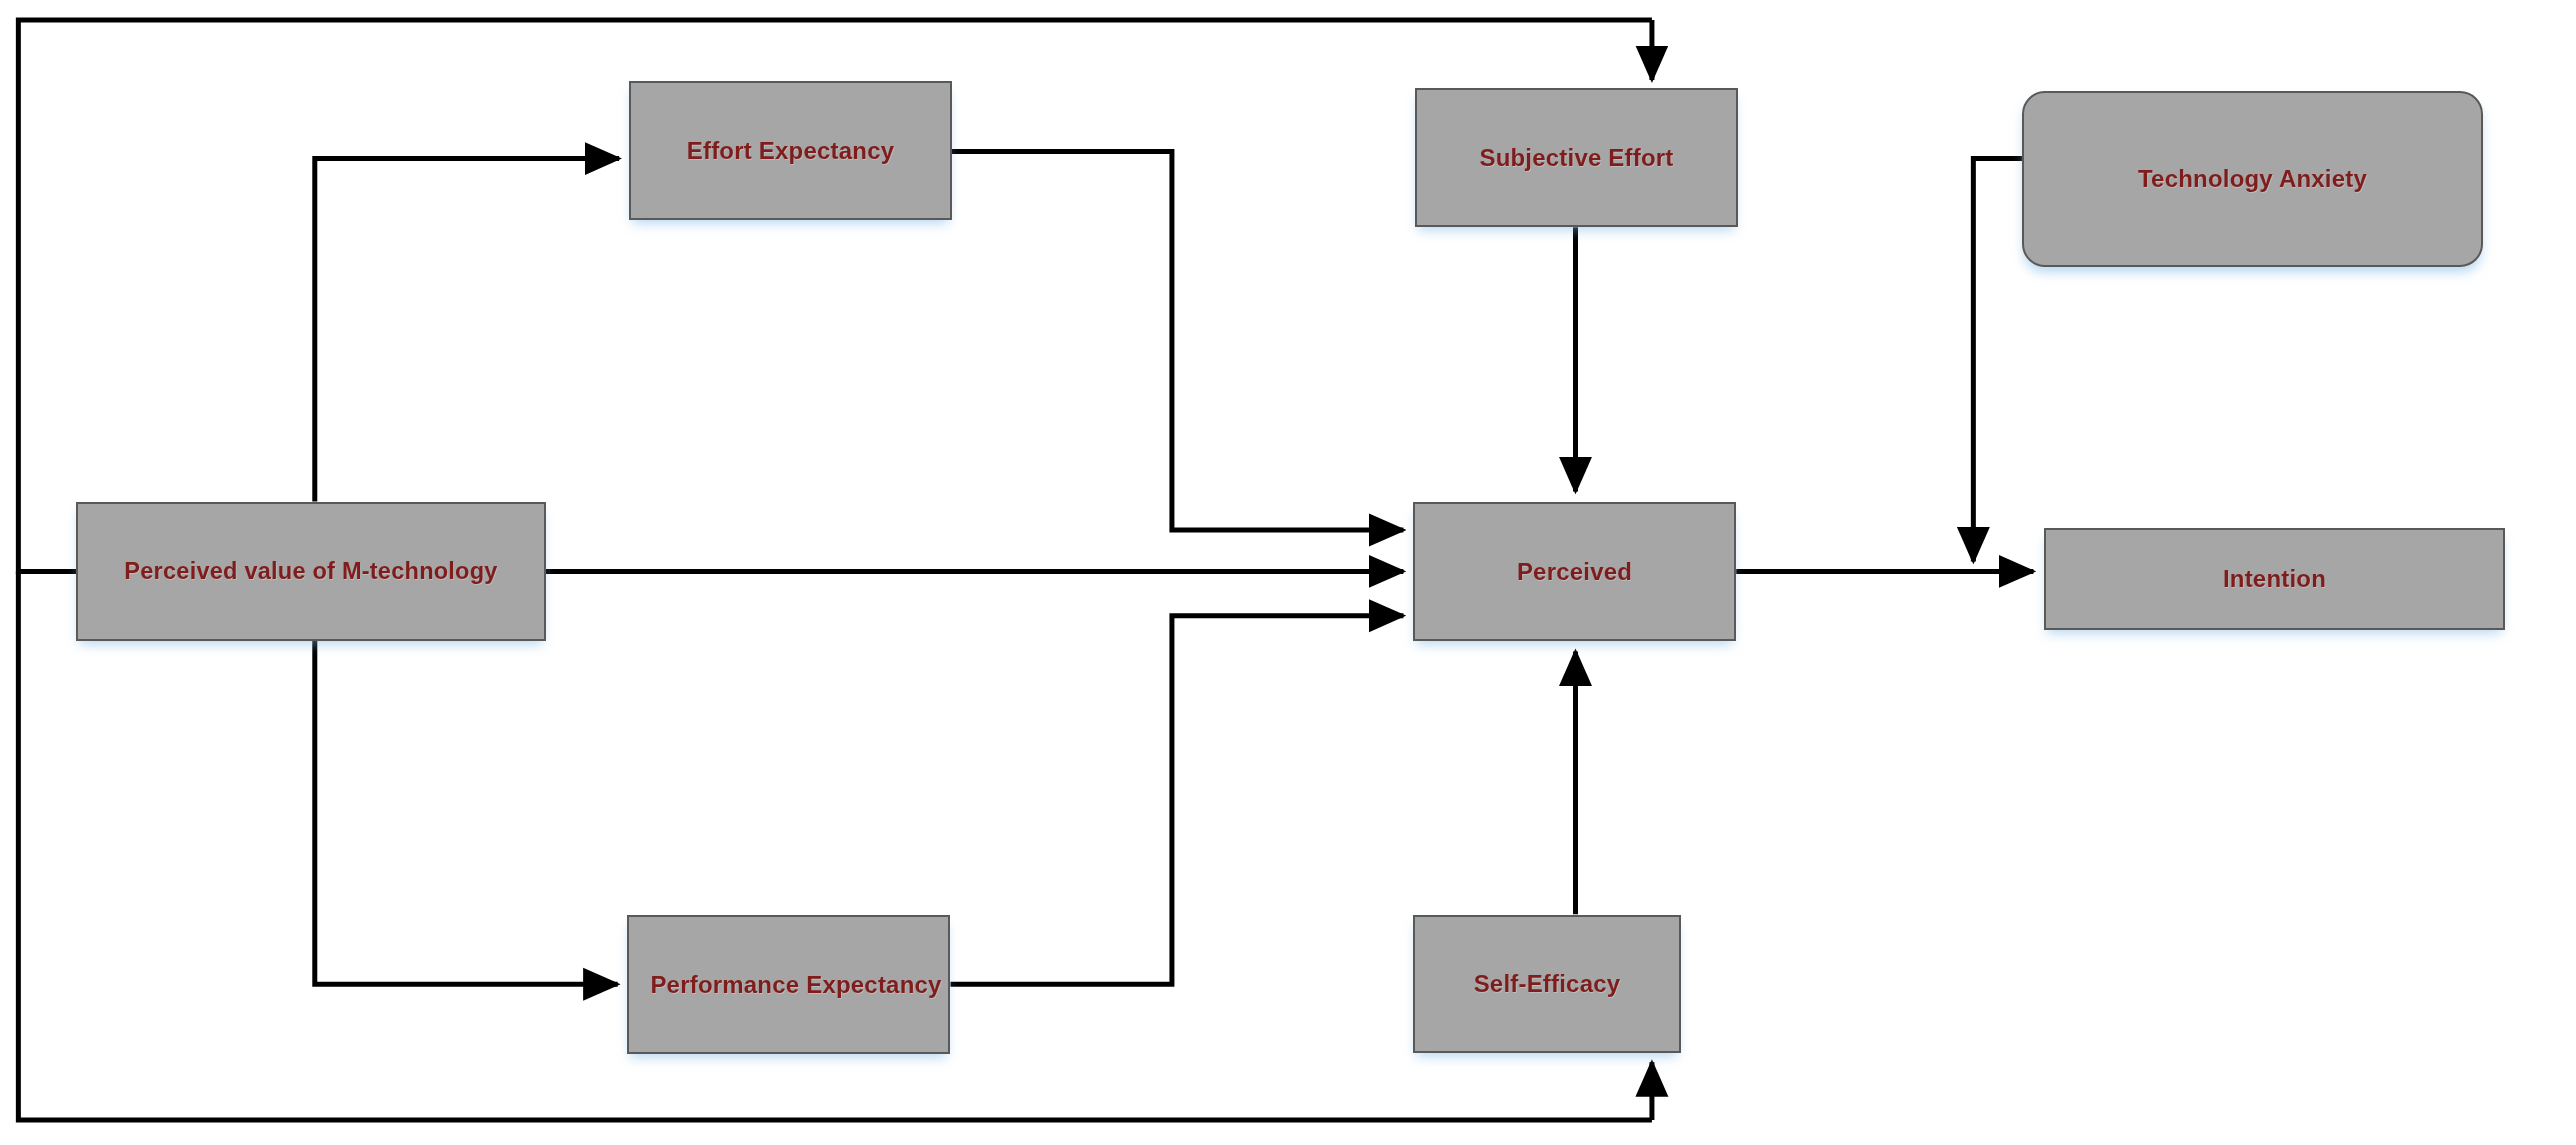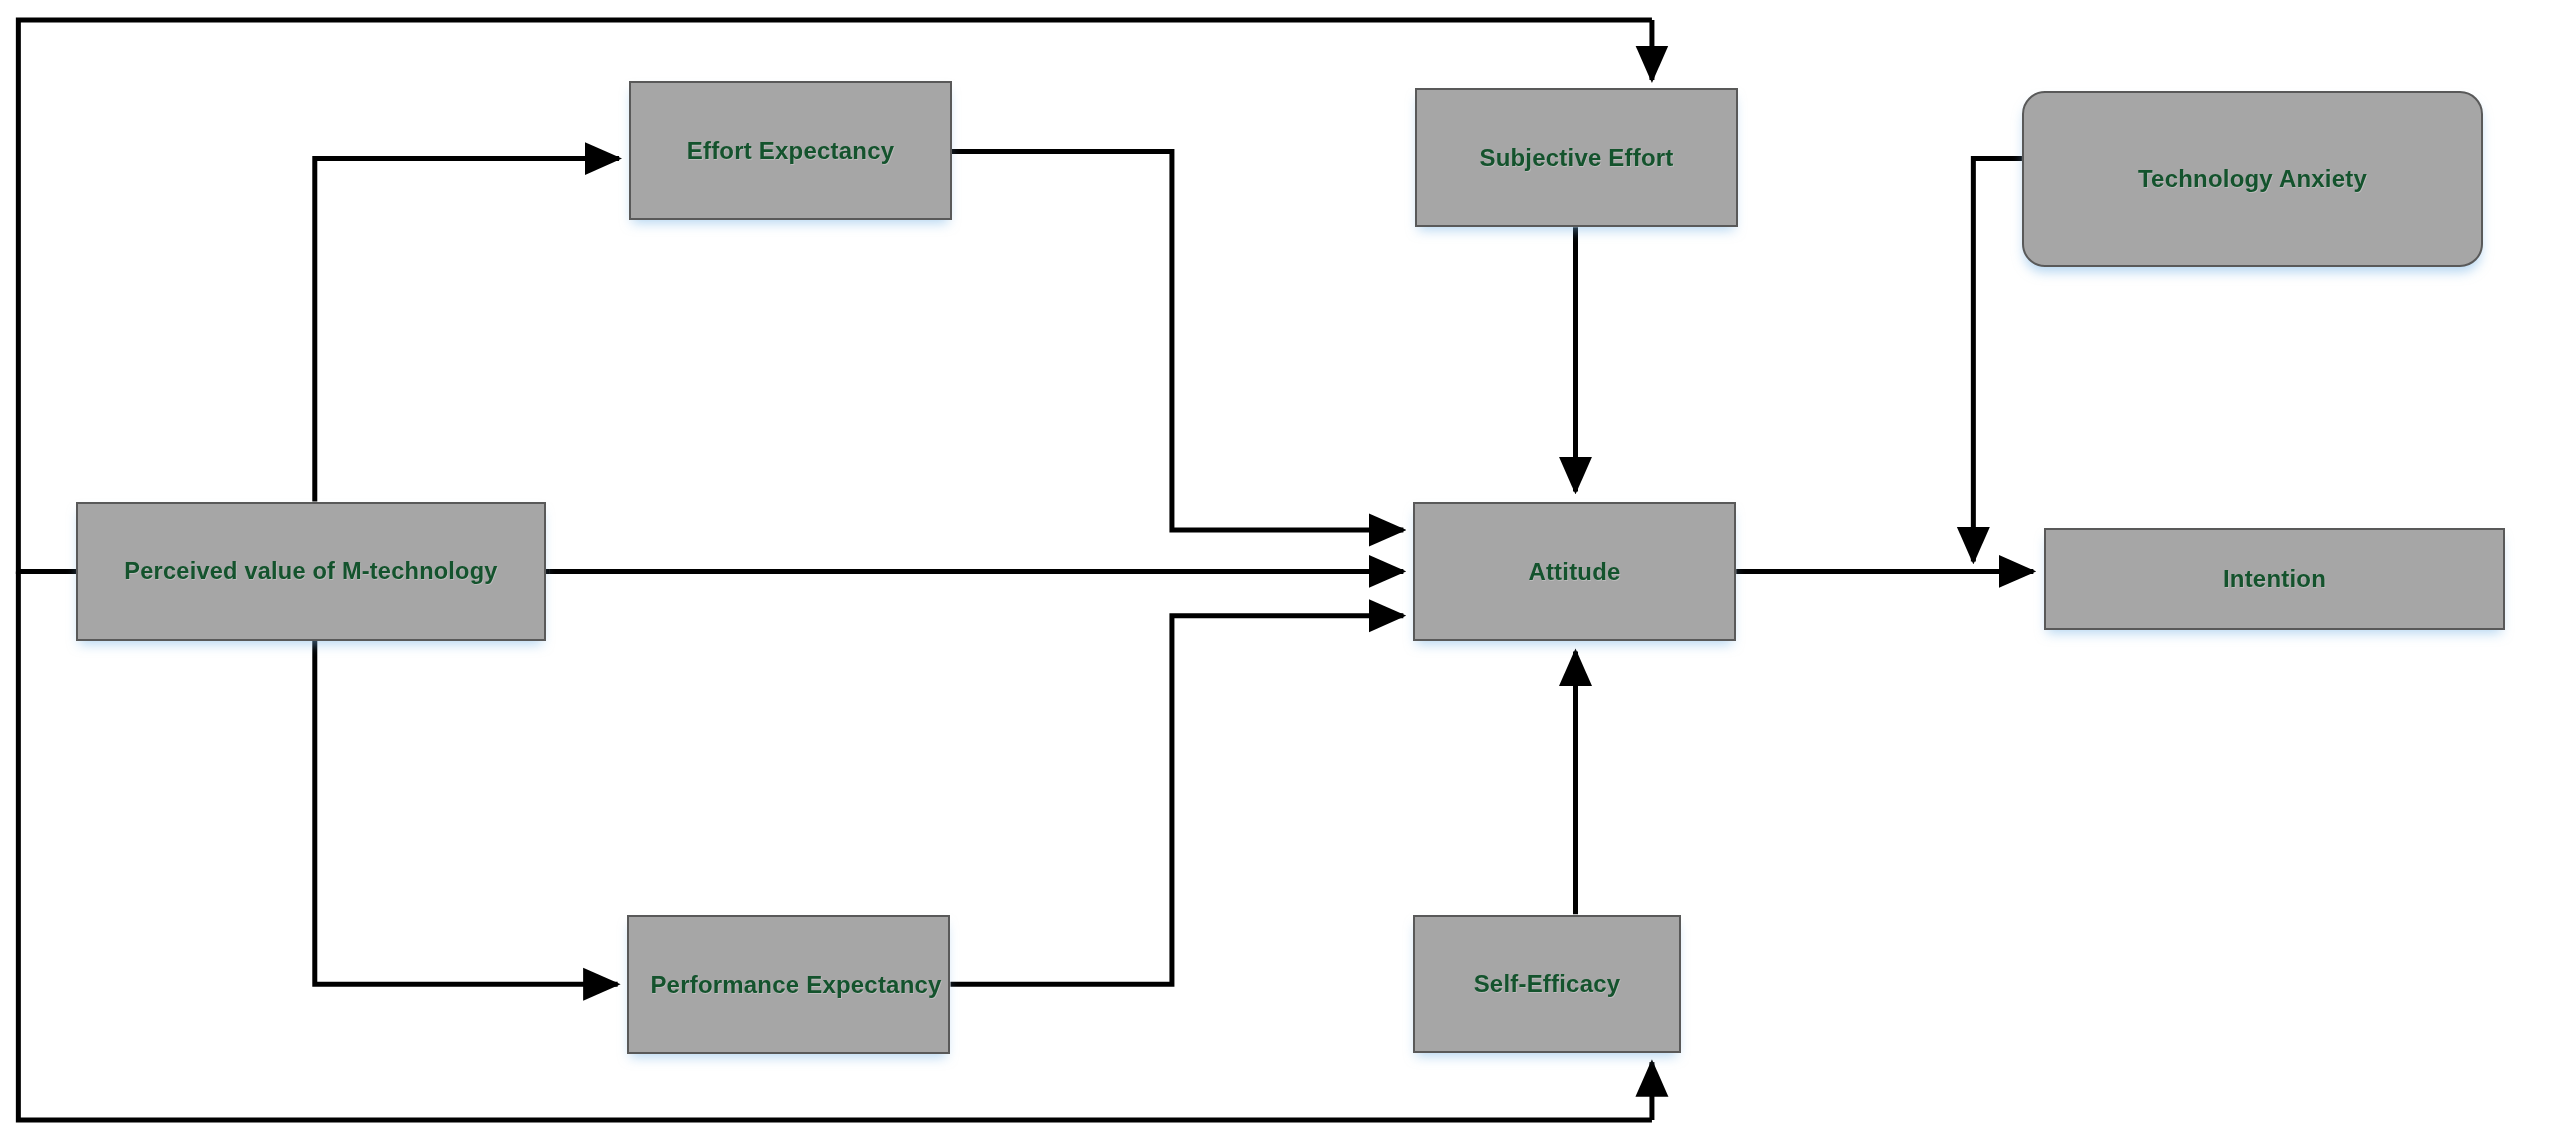--- a/index.html
+++ b/index.html
@@ -13,21 +13,21 @@
     border:2.1px solid #595959;
     box-sizing:border-box;
     display:flex;align-items:center;justify-content:center;
     box-shadow:0 7.1px 11.4px -2.9px rgba(120,180,230,.55);
     z-index:3;
   }
   .node .label{
     font-family:"Liberation Sans", sans-serif;
     font-weight:bold;
     font-size:24px;
-    color:#14532d;
+    color:#7f1d1d;
     letter-spacing:0.2px;
     text-align:right;
     white-space:nowrap;
     text-shadow:0.7px 0.7px 0 rgba(255,255,255,.25);
   }
   .node.wide .label{font-size:23.6px;}
 </style>
 </head>
 <body>
 
@@ -76,21 +76,21 @@
 
   <div class="node" style="left:2022px;top:91px;width:461px;height:176px;border-radius:23px;">
     <span class="label">Technology Anxiety</span>
   </div>
 
   <div class="node wide" style="left:76px;top:502px;width:470px;height:139px;">
     <span class="label">Perceived value of M-technology</span>
   </div>
 
   <div class="node" style="left:1413px;top:502px;width:323px;height:139px;">
-    <span class="label">Attitude</span>
+    <span class="label">Perceived</span>
   </div>
 
   <div class="node" style="left:2044px;top:528px;width:461px;height:102px;">
     <span class="label">Intention</span>
   </div>
 
   <div class="node" style="left:627px;top:915px;width:323px;height:139px;padding-left:15px;">
     <span class="label">Performance Expectancy</span>
   </div>
 

